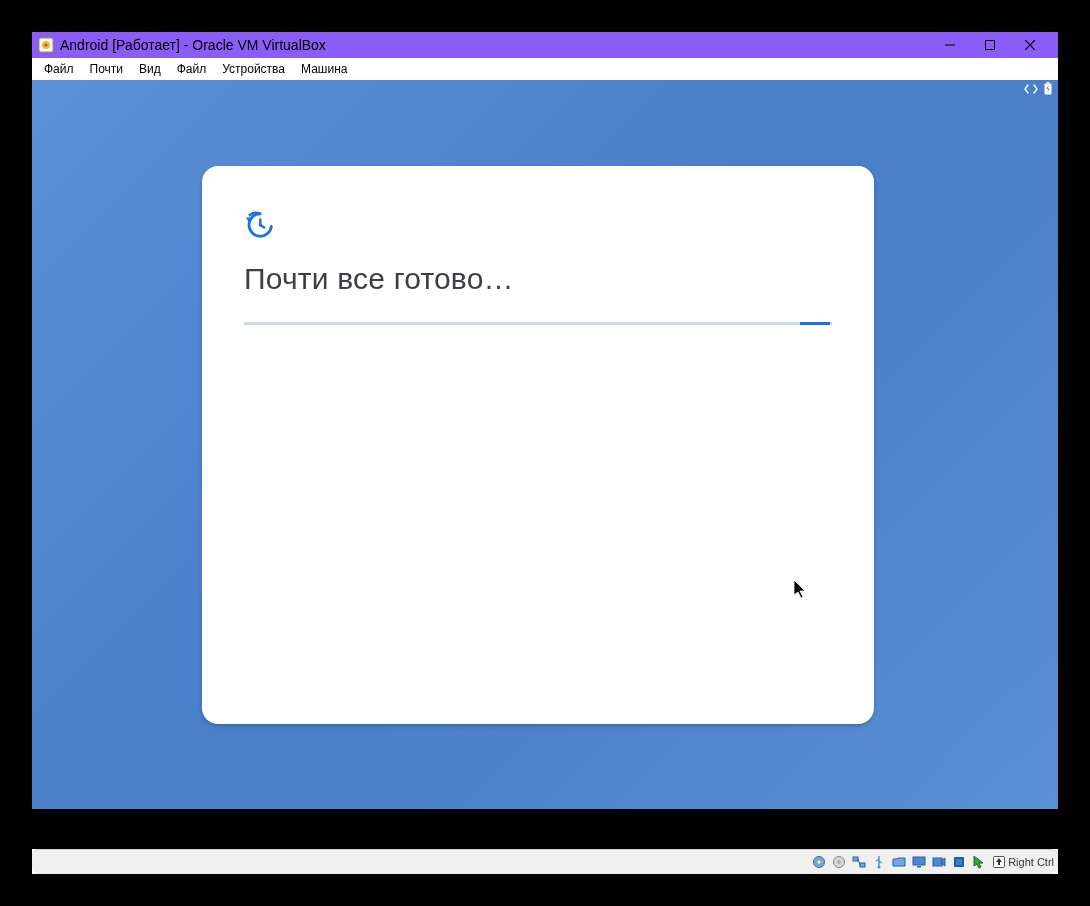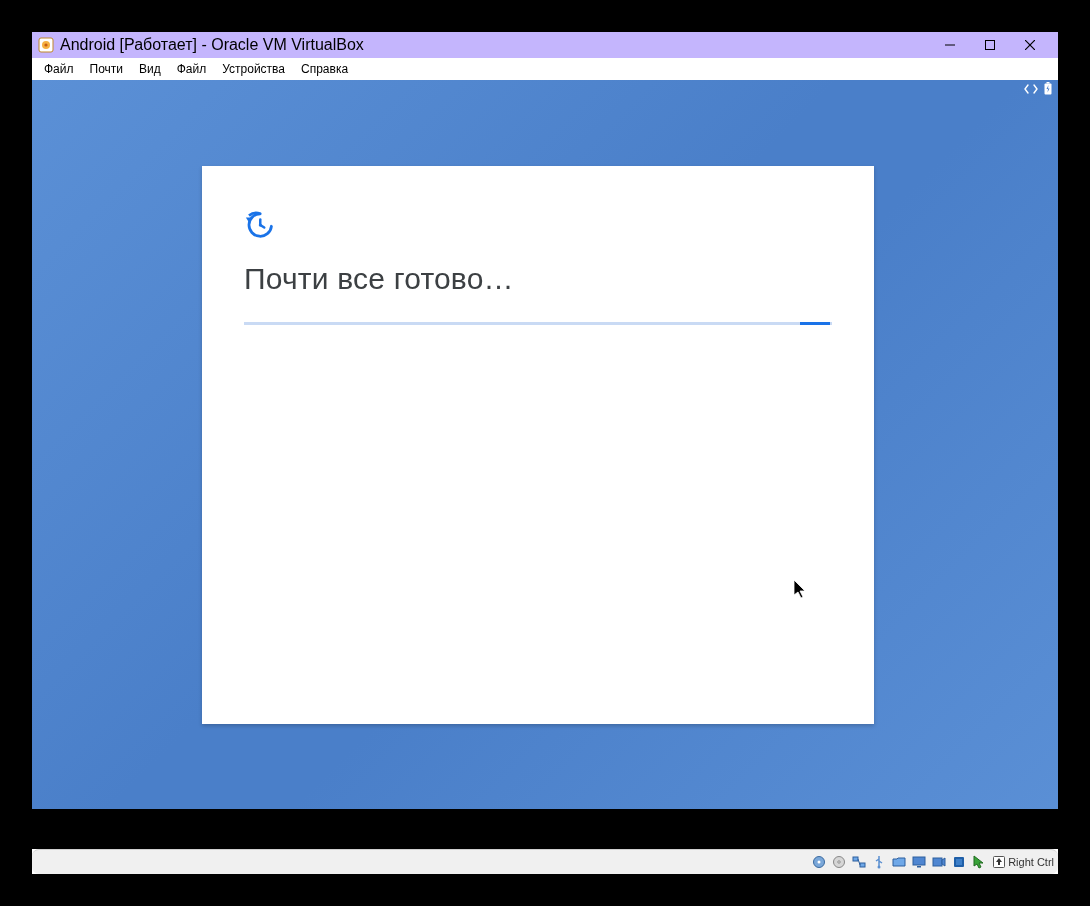--- a/index.html
+++ b/index.html
@@ -20,23 +20,23 @@
     background: #fff;
     display: flex;
     flex-direction: column;
   }
   
   .titlebar {
     height: 26px;
     display: flex;
     align-items: center;
     padding: 0 8px 0 6px;
-    font-size: 16px;
+    font-size: 14px;
     color: #000;
-    background: #c4b5fd;
+    background: #8b5cf6;
   }
   .titlebar .app-icon {
     width: 16px; height: 16px;
     margin-right: 6px;
     display: inline-flex;
     align-items: center; justify-content: center;
   }
   .titlebar .title-text { flex: 0 0 auto; }
   .titlebar .spacer { flex: 1 1 auto; }
   .win-btn {
@@ -87,20 +87,21 @@
   .android-statusbar svg { display:block; }
   .setup-card {
     position: absolute;
     left: 170px;
     top: 86px;
     width: 672px;
     height: 558px;
     background: #fff;
     box-shadow: 0 2px 4px rgba(0,0,0,0.2);
     padding: 44px 42px 0 42px;
+    border-radius: 16px;
   }
   .restore-icon {
     color: #1a73e8;
     margin-bottom: 18px;
   }
   .setup-title {
     font-size: 30px;
     font-weight: 400;
     color: #3c4043;
     letter-spacing: 0.2px;
@@ -193,21 +194,21 @@
         </svg>
     </span>
   </div>
 
   <div class="menubar">
     <span class="menu-item">Файл</span>
     <span class="menu-item">Почти</span>
     <span class="menu-item">Вид</span>
     <span class="menu-item">Файл</span>
     <span class="menu-item">Устройства</span>
-    <span class="menu-item">Справка</span>
+    <span class="menu-item">Машина</span>
   </div>
 
   <div class="vm-area">
     <div class="android-screen">
 
       <div class="android-statusbar">
         <span>
           <svg width="14" height="12" viewBox="0 0 14 12">
             <polyline points="4,2 1,6 4,10" fill="none" stroke="#fff" stroke-width="1.4" stroke-linecap="round" stroke-linejoin="round"></polyline>
             <polyline points="10,2 13,6 10,10" fill="none" stroke="#fff" stroke-width="1.4" stroke-linecap="round" stroke-linejoin="round"></polyline>

